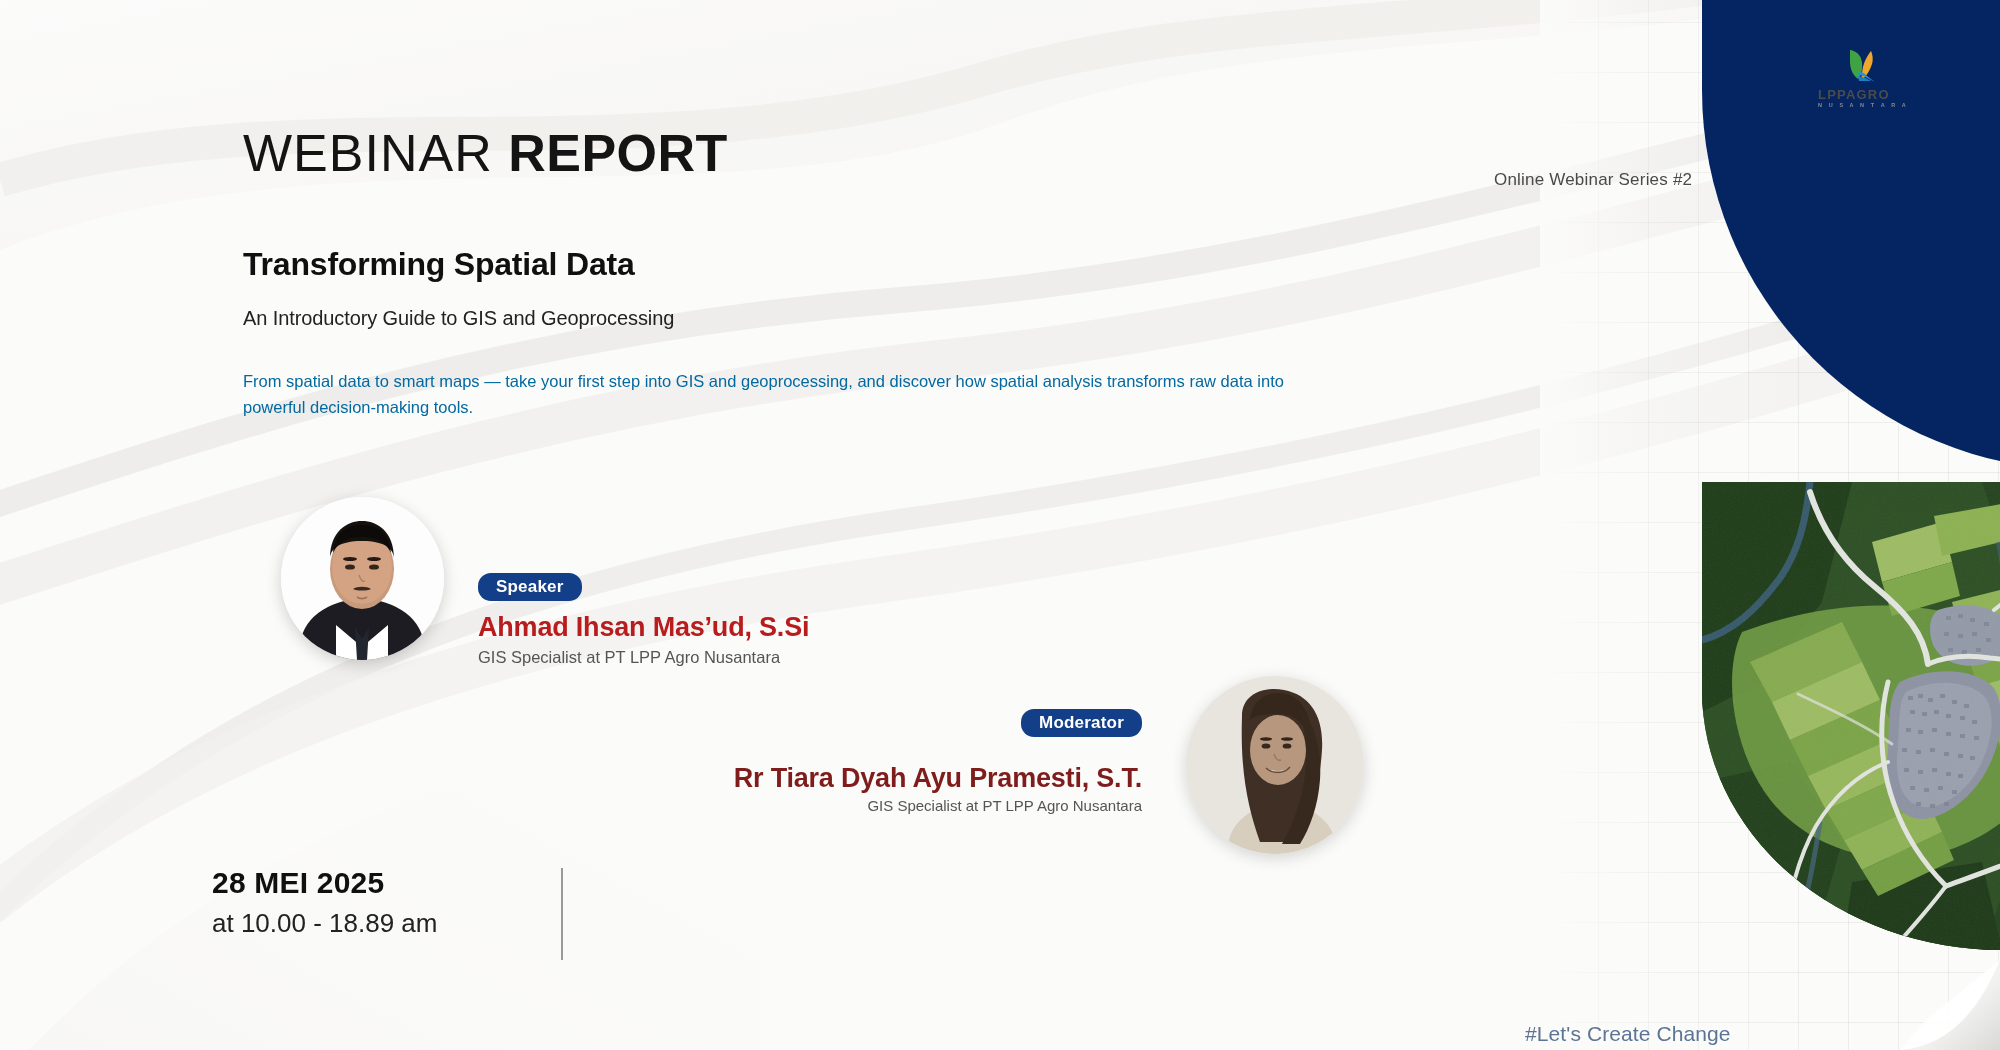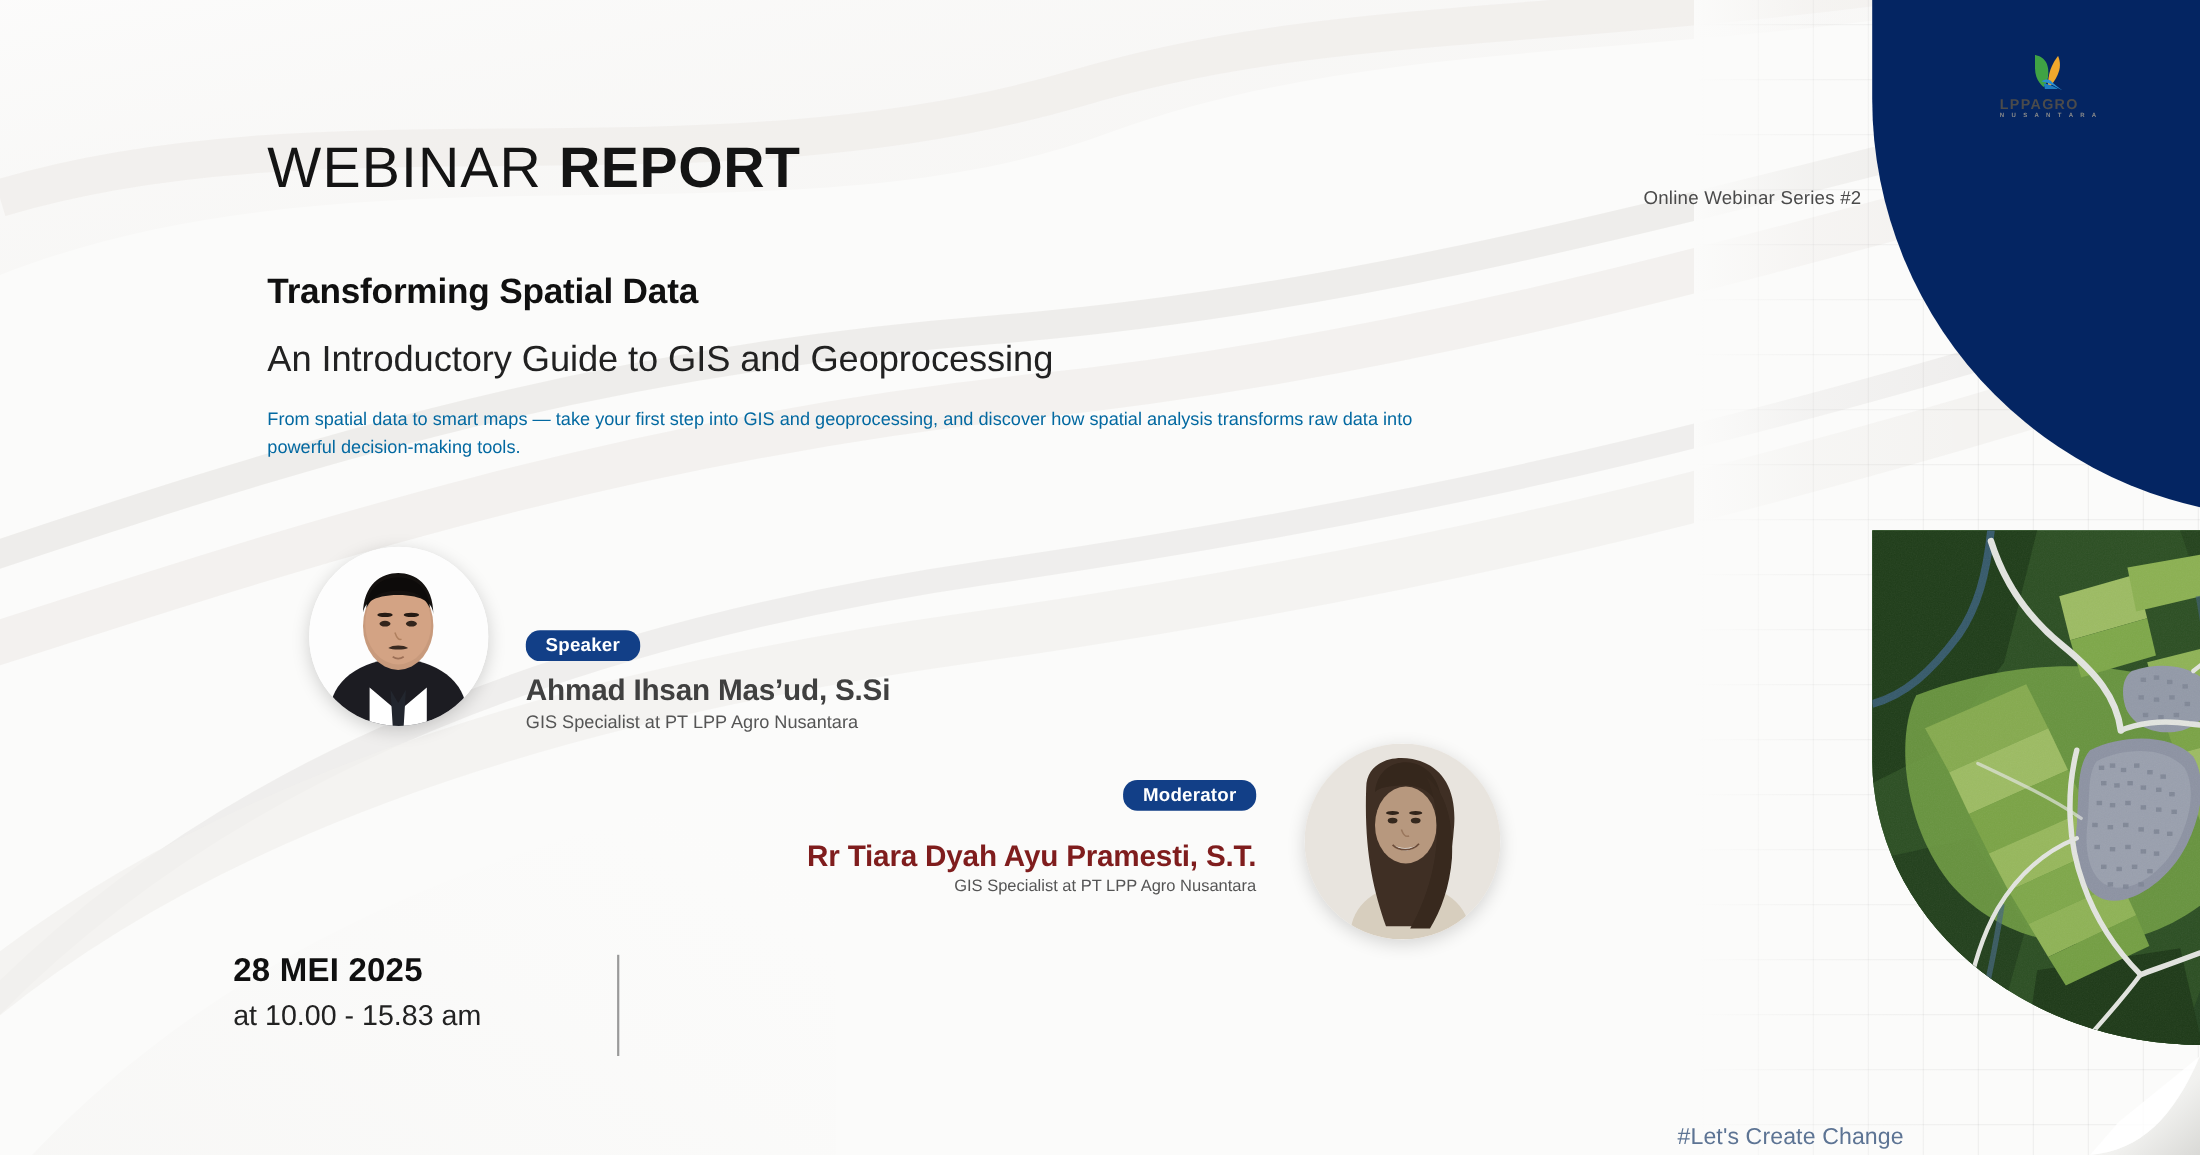--- a/index.html
+++ b/index.html
@@ -91,21 +91,21 @@
   }
   .headline b { font-weight:800; letter-spacing:0.5px; }
 
   .h-title {
     position:absolute; left:243px; top:246px;
     font-size:32px; font-weight:800; color:#101010; letter-spacing:-0.2px;
     white-space:nowrap;
   }
   .h-sub {
     position:absolute; left:243px; top:307px;
-    font-size:33px; font-weight:400; color:#222222; letter-spacing:-0.1px;
+    font-size:20px; font-weight:400; color:#222222; letter-spacing:-0.1px;
     white-space:nowrap;
   }
   .h-desc {
     position:absolute; left:243px; top:369px;
     width:1055px;
     font-size:16.5px; line-height:1.55; color:#0369a1;
   }
 
   
   .speaker-photo {
@@ -125,21 +125,21 @@
   .badge {
     display:inline-block;
     background:#123f87; color:#ffffff;
     font-size:17px; font-weight:600;
     padding:5px 18px 6px; border-radius:13px;
     letter-spacing:0.2px; line-height:1;
   }
 
   .speaker-info { position:absolute; left:478px; top:553px; text-align:left;margin-top:20px; }
   .speaker-info .name {
-    font-size:27px; font-weight:800; color:#404040;
+    font-size:27px; font-weight:800; color:#b91c1c;
     margin-top:11px; letter-spacing:-0.2px; white-space:nowrap;
   }
   .speaker-info .role {
     font-size:16.5px; color:#555555; margin-top:5px; white-space:nowrap;
   }
 
   .moderator-info { position:absolute; left:0; top:709px; width:1142px; text-align:right; }
   .moderator-info .name {
     font-size:27px; font-weight:800; color:#7f1d1d;
     margin-top:26px; letter-spacing:-0.2px; white-space:nowrap;
@@ -425,21 +425,21 @@
       <ellipse cx="101" cy="63" rx="6" ry="1.8" fill="#2a1d16"></ellipse>
       <path d="M80,92 C86,99 98,99 104,91 C98,96 86,96 80,92 Z" fill="#ffffff"></path>
       <path d="M80,92 C86,98 98,98 104,91" fill="none" stroke="#6d4b39" stroke-width="1.6"></path>
       <path d="M88,78 C90,84 92,85 95,84" fill="none" stroke="#a07b62" stroke-width="1.4"></path>
       <rect x="0" y="0" width="178" height="178" fill="#6b5a3c" opacity="0.12"></rect>
     </svg>
   </div>
 
   <div class="date-block">
     <div class="d1">28 MEI 2025</div>
-    <div class="d2">at 10.00 - 15.83 am</div>
+    <div class="d2">at 10.00 - 18.89 am</div>
   </div>
 
   <div class="footer-divider"></div>
 
 
   <div class="hashtag">#Let's Create Change</div>
 
 </div>
 
 </body></html>

